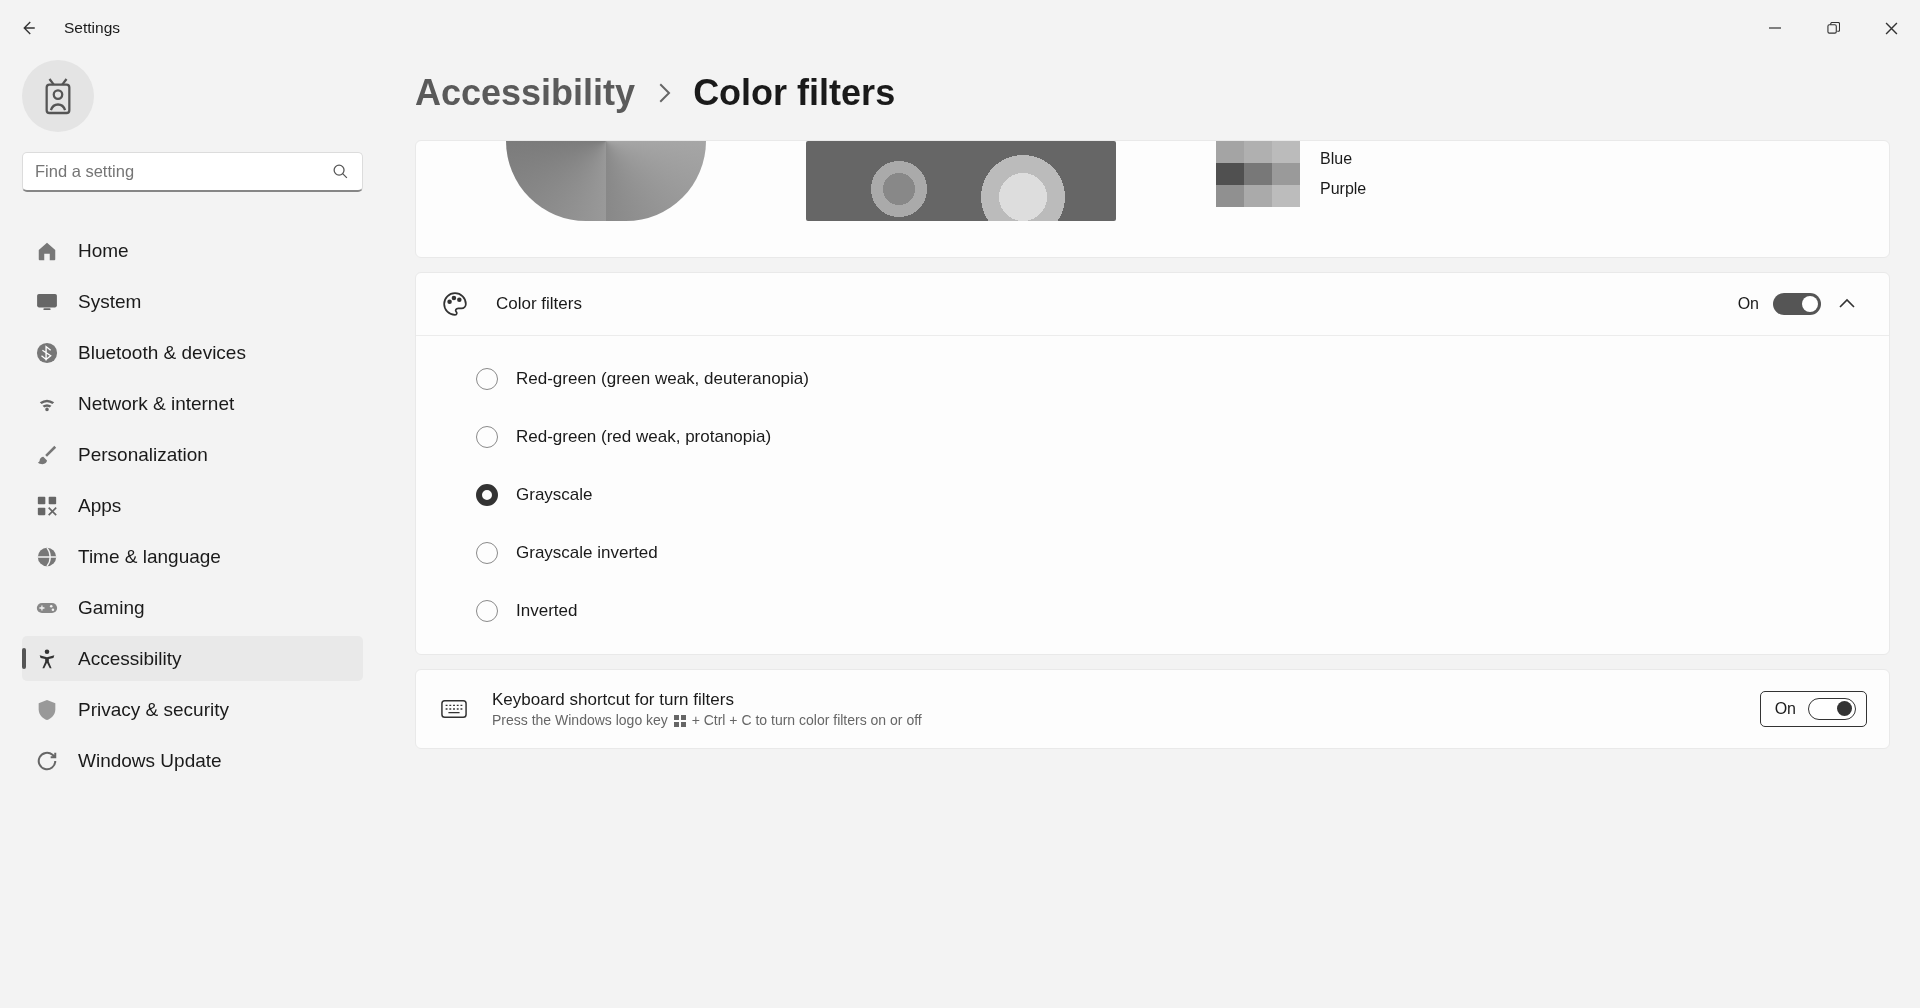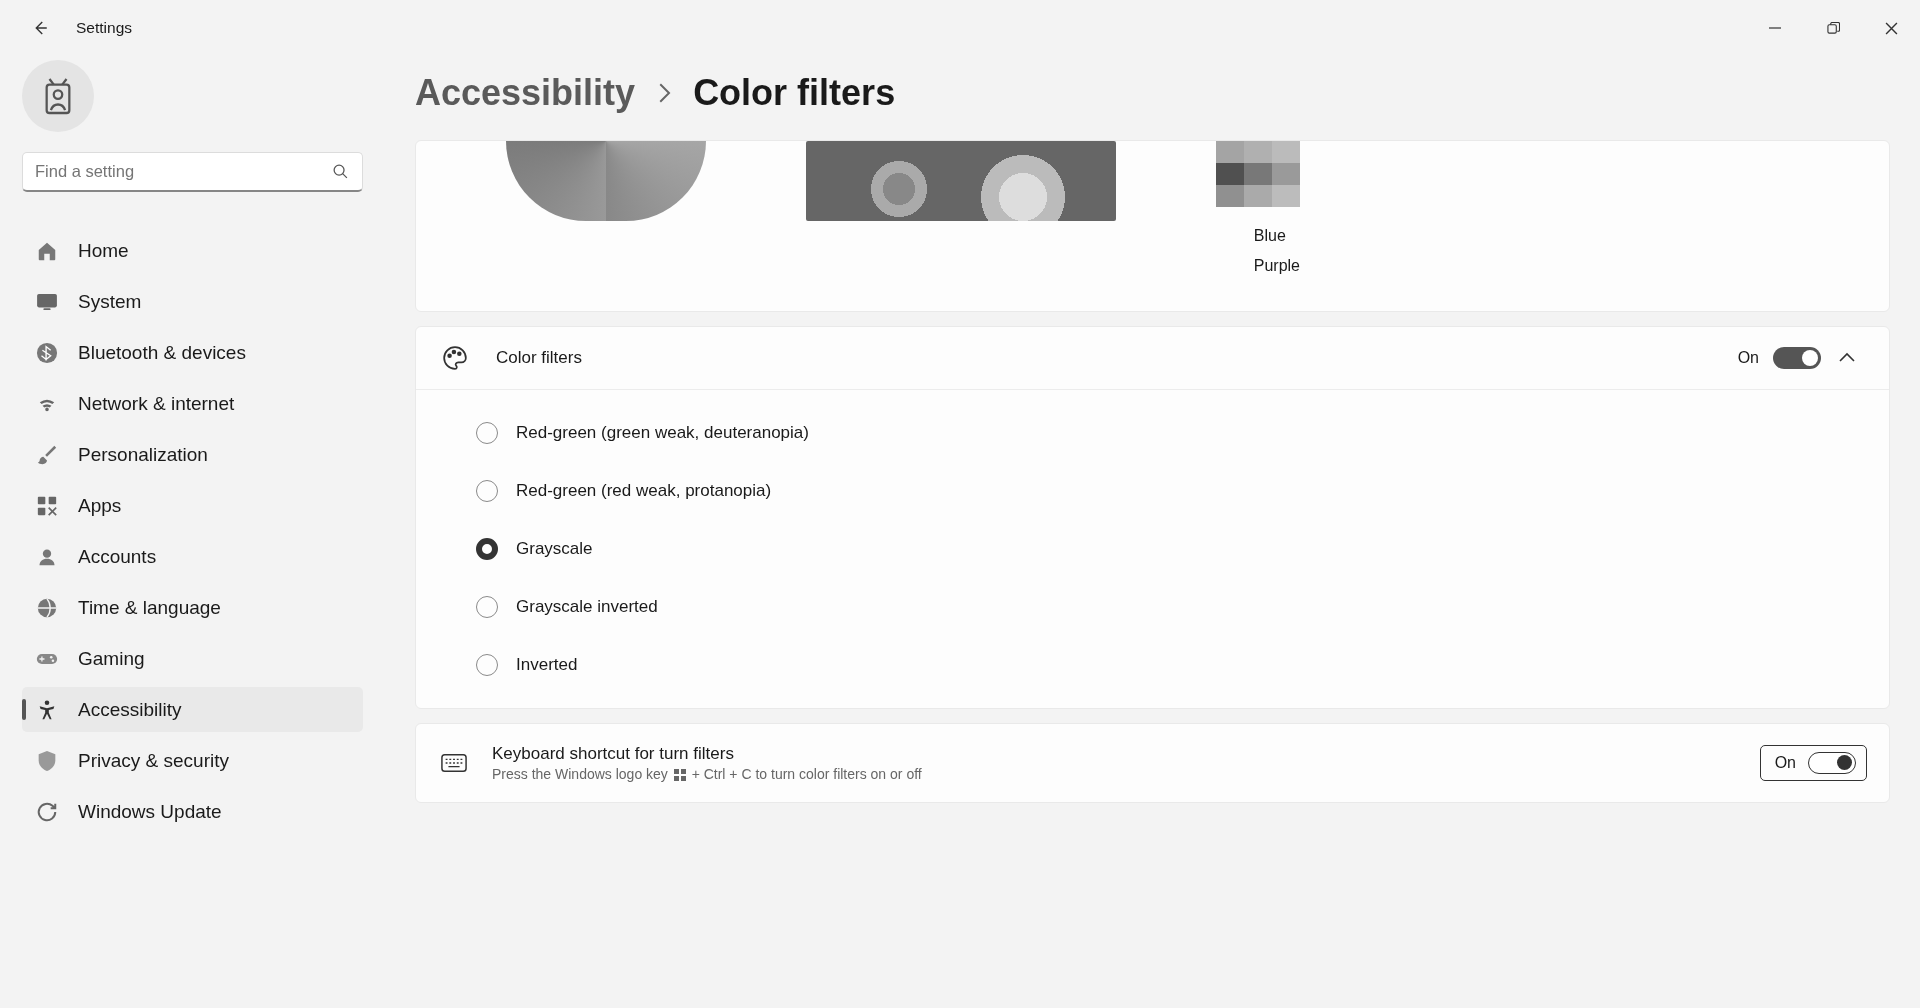--- a/index.html
+++ b/index.html
@@ -1,19 +1,19 @@
 <!DOCTYPE html>
 <html><head>
 <meta charset="utf-8">
 <style>
 * { margin: 0; padding: 0; box-sizing: border-box; font-family: "Segoe UI", -apple-system, sans-serif; }
 body { background: #f3f3f3; width: 1920px; height: 1008px; overflow: hidden; color: #1a1a1a; }
 
 
-.titlebar { height: 56px; display: flex; align-items: center; justify-content: space-between; padding: 0 0 0 18px; margin-left: 12px; }
+.titlebar { height: 56px; display: flex; align-items: center; justify-content: space-between; padding: 0 0 0 18px; }
 .titlebar-left { display: flex; align-items: center; gap: 26px; }
 .back-btn { width: 20px; height: 20px; display: flex; align-items: center; justify-content: center; cursor: pointer; }
 .app-title { font-size: 15.5px; font-weight: 400; }
 .titlebar-right { display: flex; }
 .win-btn { width: 58px; height: 40px; display: flex; align-items: center; justify-content: center; cursor: pointer; }
 
 
 .layout { display: flex; height: calc(100% - 56px); }
 
 
@@ -72,21 +72,21 @@
 .wheel { width: 200px; height: 80px; border-radius: 0 0 200px 200px; background: conic-gradient(from 180deg at 50% 0%, #999,#888,#777,#666,#888,#aaa,#999,#888); }
 .swatches { display: grid; grid-template-columns: 28px 28px 28px; grid-auto-rows: 22px; gap: 0; }
 .swatches div:nth-child(1){background:#a4a4a4;} .swatches div:nth-child(2){background:#b0b0b0;} .swatches div:nth-child(3){background:#bbb;}
 .swatches div:nth-child(4){background:#505050;} .swatches div:nth-child(5){background:#787878;} .swatches div:nth-child(6){background:#9a9a9a;}
 .swatches div:nth-child(7){background:#909090;} .swatches div:nth-child(8){background:#aaa;} .swatches div:nth-child(9){background:#bcbcbc;}
 .fanimg { width: 310px; height: 80px; background:
   radial-gradient(40px 40px at 30% 60%, #888 0 40%, #aaa 40% 70%, transparent 70%),
   radial-gradient(60px 60px at 70% 70%, #ddd 0 40%, #bbb 40% 70%, transparent 70%),
   linear-gradient(#666,#666); border-radius:2px; }
 .colorlabels { display:flex; flex-direction:column; gap:12px; font-size:16px; }
-.preview-grp { display:flex; align-items:flex-end; gap:20px;flex-direction:column; }
+.preview-grp { display:flex; align-items:center; gap:20px; }
 .winlogo { display:inline-block; width:12px; height:12px; position:relative; vertical-align:middle; margin:0 2px;}
 .winlogo::before, .winlogo::after { content:""; position:absolute; background:#666; }
 .winlogo::before { left:0;top:0;width:5px;height:5px; box-shadow:7px 0 #666, 0 7px #666, 7px 7px #666; }
 </style>
 </head>
 <body>
 
 <div class="titlebar">
   <div class="titlebar-left">
     <div class="back-btn">
@@ -184,29 +184,20 @@
       <div class="nav-item">
         <span class="nav-icon">
             <svg width="20" height="20" viewBox="0 0 24 24" fill="#666">
               <rect x="1" y="1" width="9" height="9" rx="1"></rect>
               <rect x="14" y="1" width="9" height="9" rx="1"></rect>
               <rect x="1" y="14" width="9" height="9" rx="1"></rect>
               <path d="M14 14l9 9m0-9l-9 9" stroke="#666" stroke-width="2"></path>
             </svg>
           </span>
         <span>Apps</span>
-      </div>
-      <div class="nav-item">
-        <span class="nav-icon">
-            <svg width="20" height="20" viewBox="0 0 24 24" fill="#777">
-              <circle cx="12" cy="8" r="5"></circle>
-              <path d="M3 22c0-5 4-8 9-8s9 3 9 8H3z"></path>
-            </svg>
-          </span>
-        <span>Accounts</span>
       </div>
       <div class="nav-item">
         <span class="nav-icon">
             <svg width="22" height="22" viewBox="0 0 24 24" fill="#777">
               <circle cx="12" cy="12" r="10"></circle>
               <path d="M12 2a16 16 0 010 20M2 12h20" fill="none" stroke="#f3f3f3" stroke-width="1.5"></path>
             </svg>
           </span>
         <span>Time &amp; language</span>
       </div>

